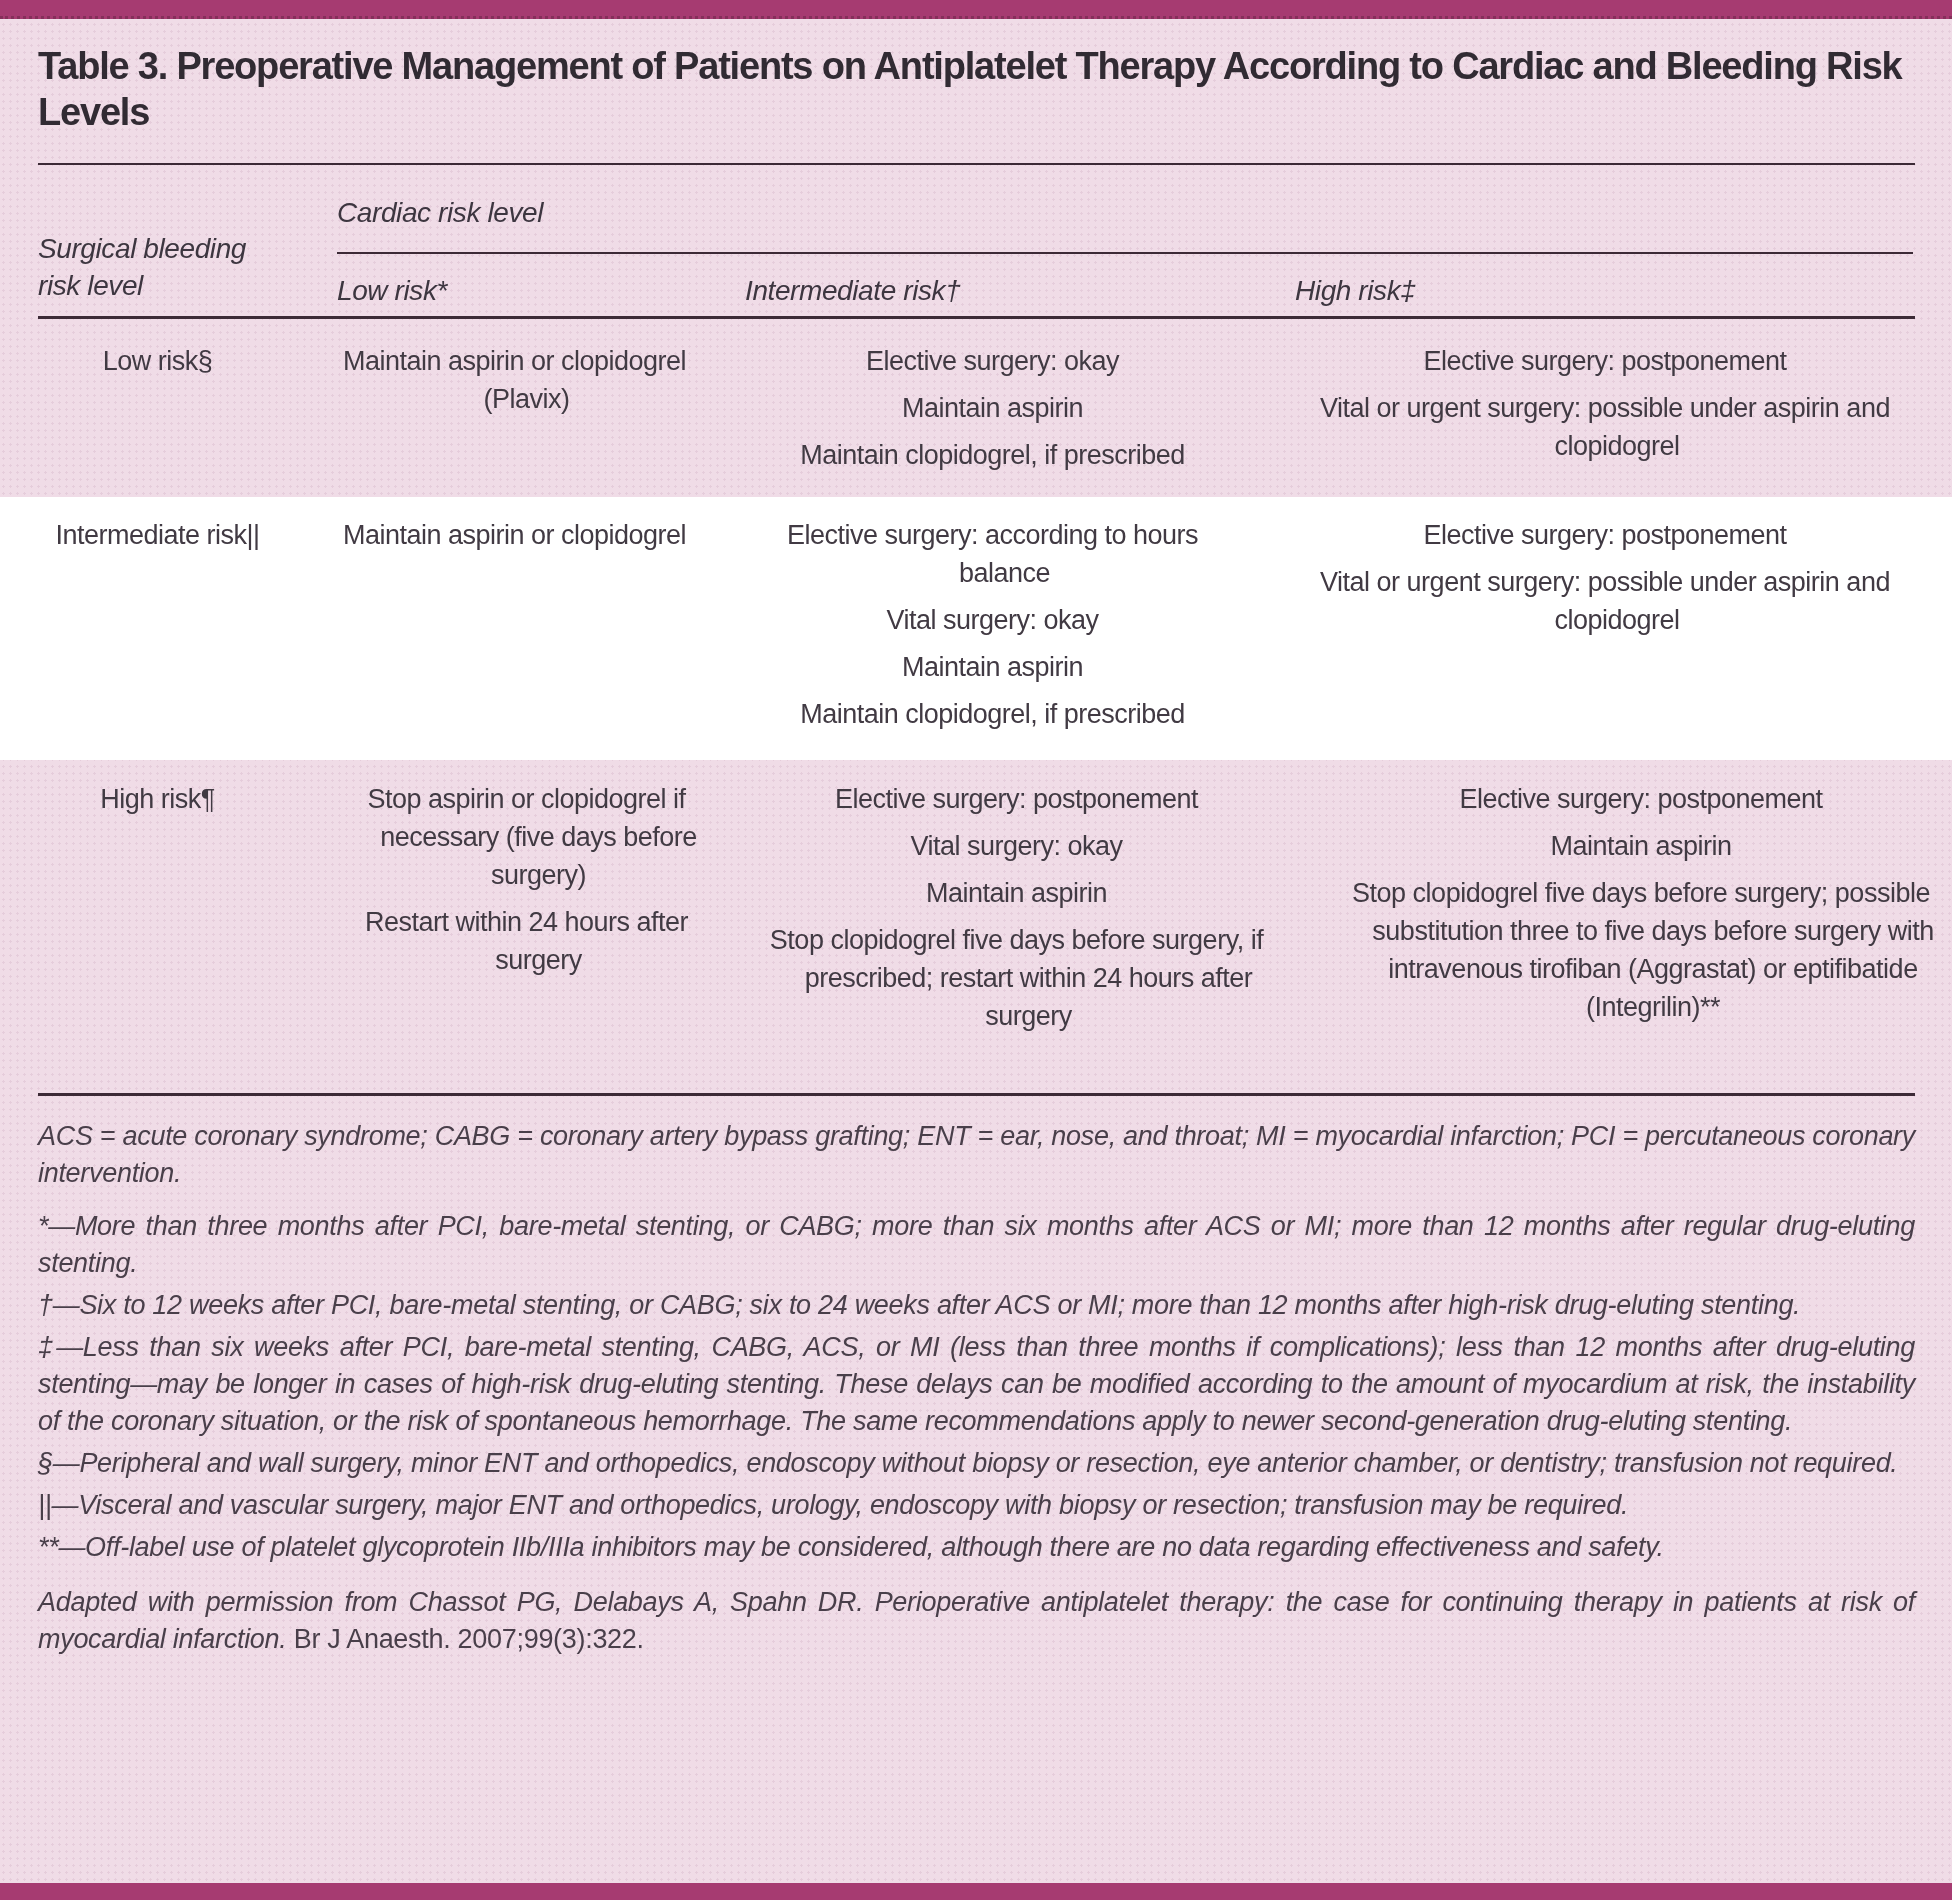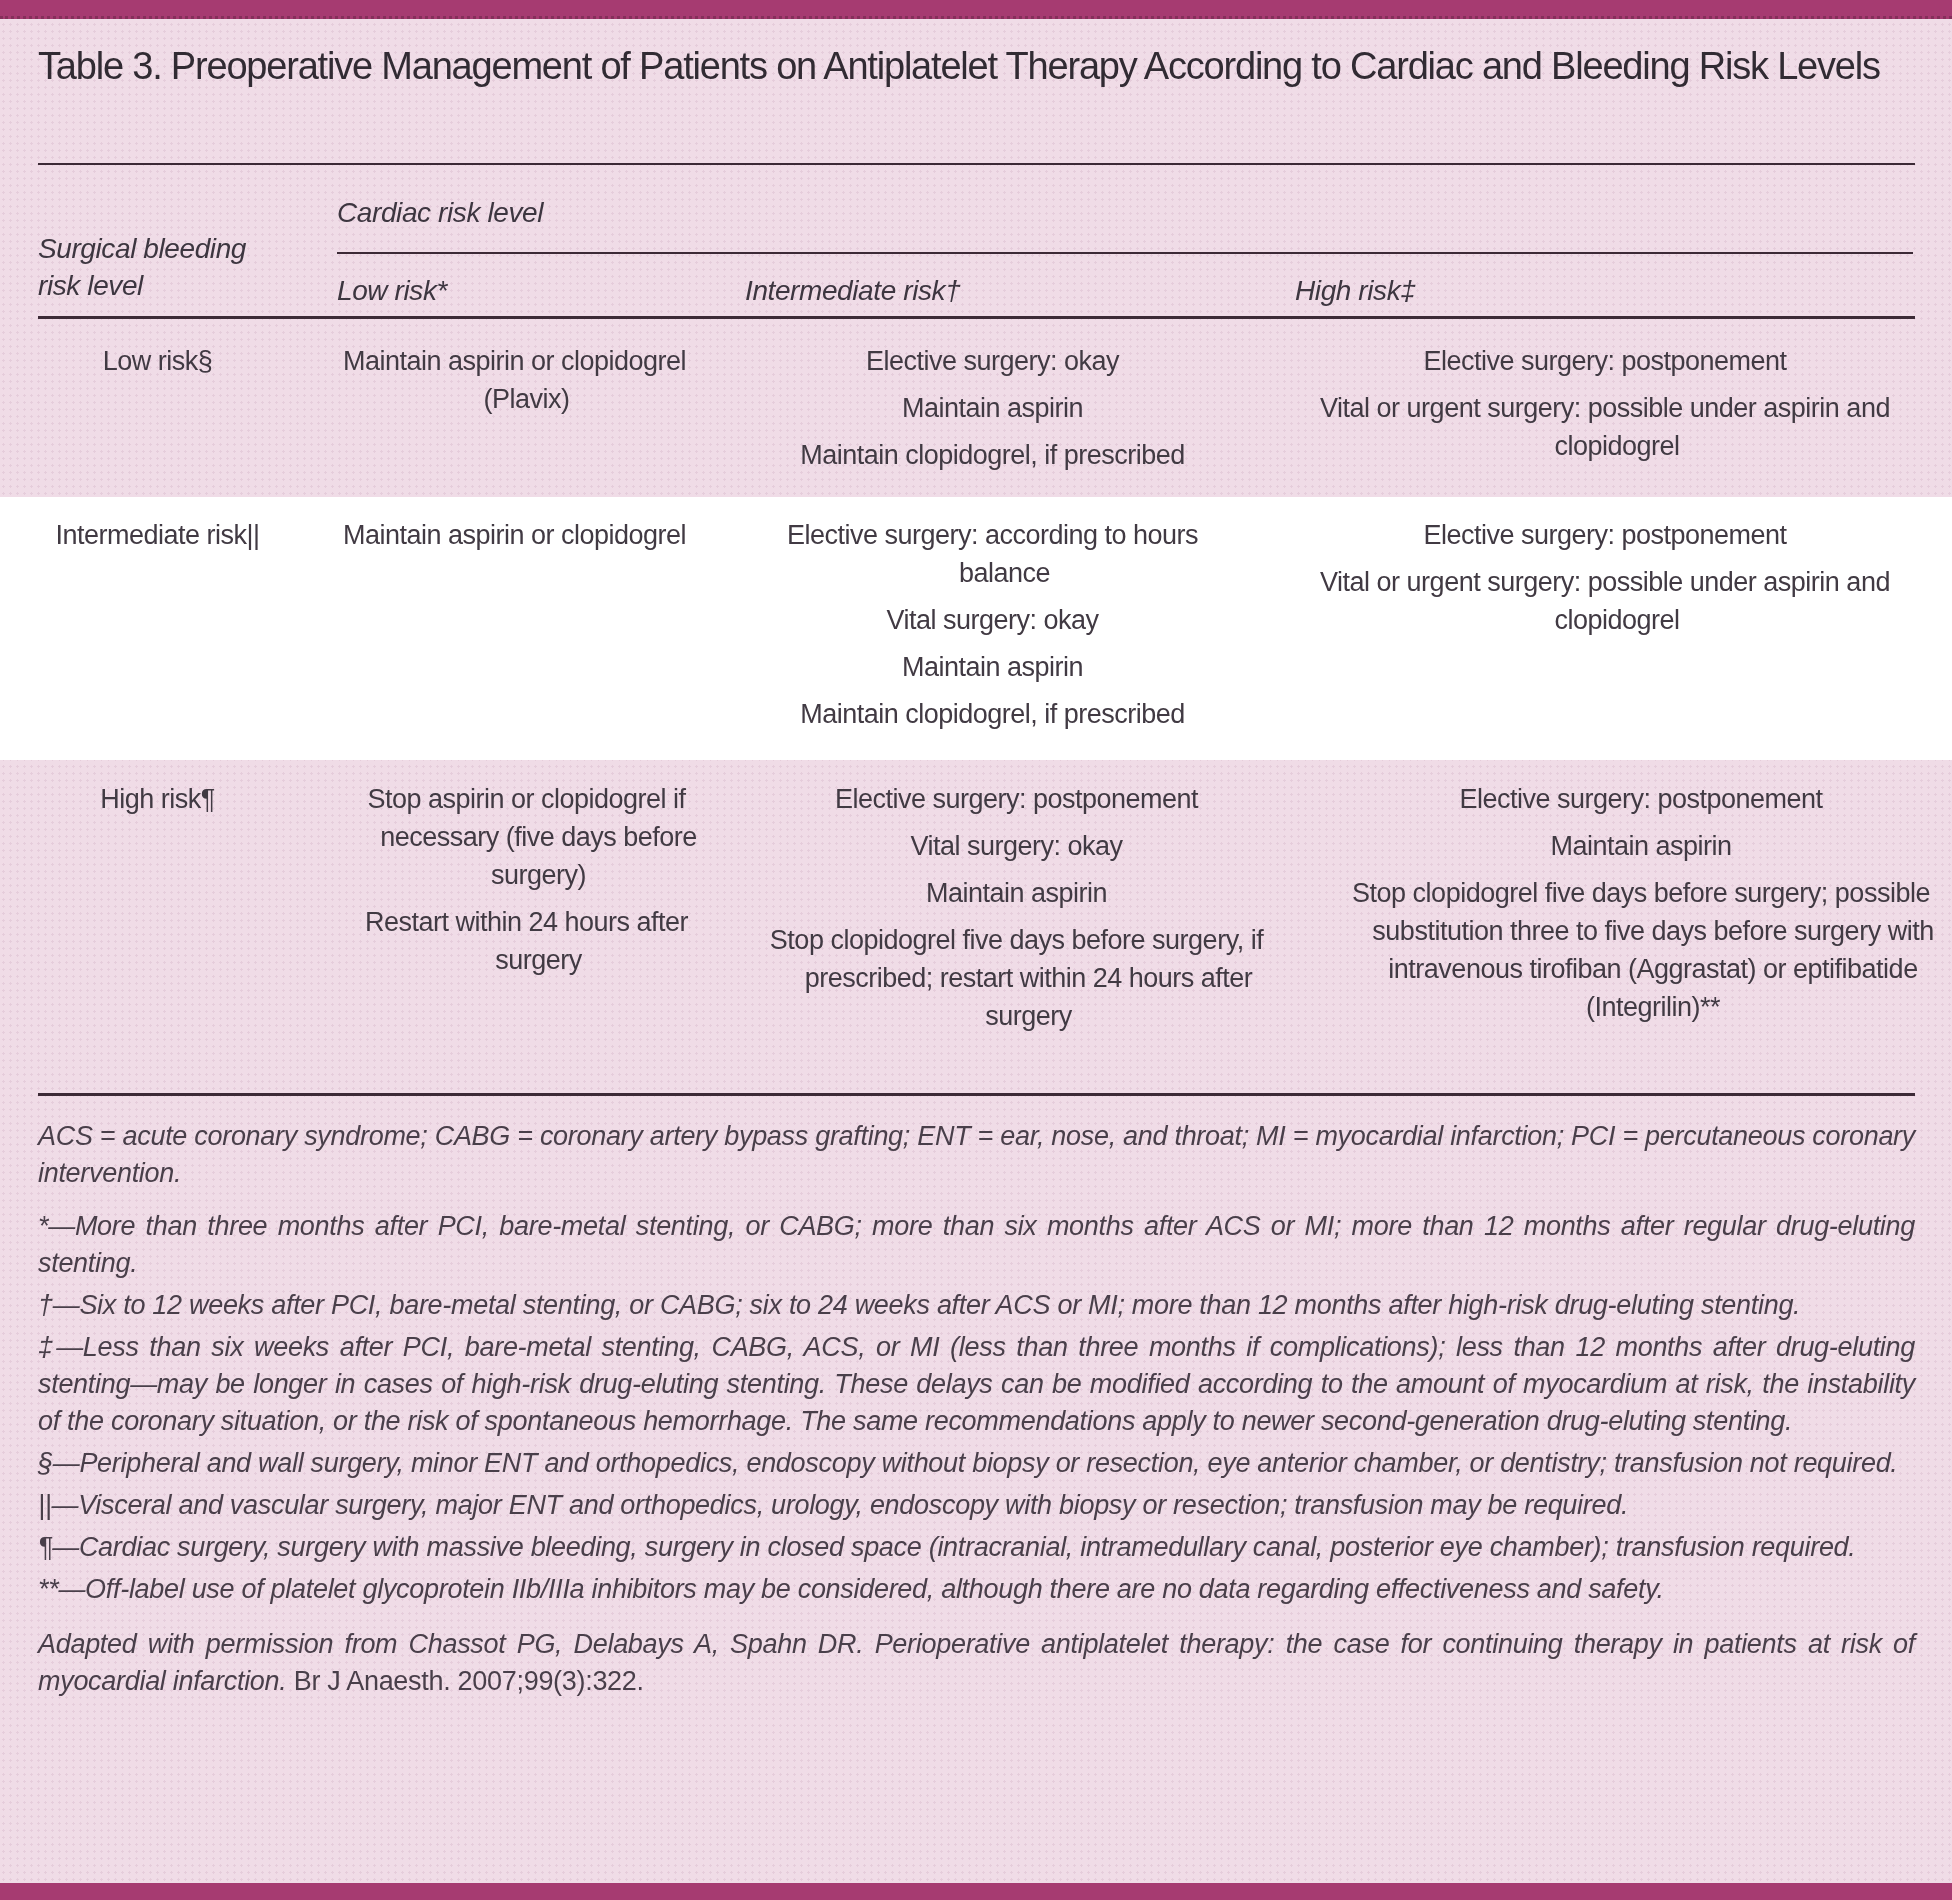--- a/index.html
+++ b/index.html
@@ -13,21 +13,21 @@
     background-color:#f0dce7;
     background-image:radial-gradient(rgba(176,122,154,0.16) 1px, transparent 1.3px);
     background-size:7px 7px;
   }
   .accent-bar{position:absolute;left:0;width:1952px;background:#a63b71;}
   .bar-top{top:0;height:16px;border-bottom:3px dotted rgba(72,26,50,0.35);}
   .bar-bottom{top:1883px;height:17px;}
 
   .title{
     position:absolute;left:38px;top:44px;width:1880px;
-    font-size:38px;font-weight:normal;line-height:1.2;
+    font-size:38px;font-weight:bold;line-height:1.2;
     letter-spacing:-1.2px;color:#312b33;
   }
 
   .rule{position:absolute;background:#3c2a36;}
   .rule-top{left:38px;width:1877px;top:163px;height:2px;}
   .rule-cardiac{left:337px;width:1576px;top:252px;height:2px;}
   .rule-header-bottom{left:38px;width:1877px;top:316px;height:3px;}
   .rule-body-bottom{left:38px;width:1877px;top:1093px;height:3px;}
 
   .hdr-italic{font-style:italic;color:#3d3640;font-size:28px;line-height:37px;letter-spacing:-0.4px;}
@@ -151,20 +151,19 @@
 
   <div class="rule rule-body-bottom"></div>
 
   <div class="footnotes">
     <p class="abbr">ACS = acute coronary syndrome; CABG = coronary artery bypass grafting; ENT = ear, nose, and throat; MI = myocardial infarction; PCI = percutaneous coronary intervention.</p>
     <p>*—More than three months after PCI, bare-metal stenting, or CABG; more than six months after ACS or MI; more than 12 months after regular drug-eluting stenting.</p>
     <p>†—Six to 12 weeks after PCI, bare-metal stenting, or CABG; six to 24 weeks after ACS or MI; more than 12 months after high-risk drug-eluting stenting.</p>
     <p>‡—Less than six weeks after PCI, bare-metal stenting, CABG, ACS, or MI (less than three months if complications); less than 12 months after drug-eluting stenting—may be longer in cases of high-risk drug-eluting stenting. These delays can be modified according to the amount of myocardium at risk, the instability of the coronary situation, or the risk of spontaneous hemorrhage. The same recommendations apply to newer second-generation drug-eluting stenting.</p>
     <p>§—Peripheral and wall surgery, minor ENT and orthopedics, endoscopy without biopsy or resection, eye anterior chamber, or dentistry; transfusion not required.</p>
     <p>||—Visceral and vascular surgery, major ENT and orthopedics, urology, endoscopy with biopsy or resection; transfusion may be required.</p>
-    <p>¶—Cardiac surgery, surgery with massive bleeding, surgery in closed space (intracranial, intramedullary canal, posterior eye chamber); transfusion required.</p>
     <p>**—Off-label use of platelet glycoprotein IIb/IIIa inhibitors may be considered, although there are no data regarding effectiveness and safety.</p>
     <p class="source"><span>Adapted with permission from Chassot PG, Delabays A, Spahn DR. Perioperative antiplatelet therapy: the case for continuing therapy in patients at risk of myocardial infarction.</span> <span class="roman">Br J Anaesth. 2007;99(3):322.</span></p>
   </div>
 
   <div class="accent-bar bar-bottom"></div>
 
 </div>
 
 </body></html>

